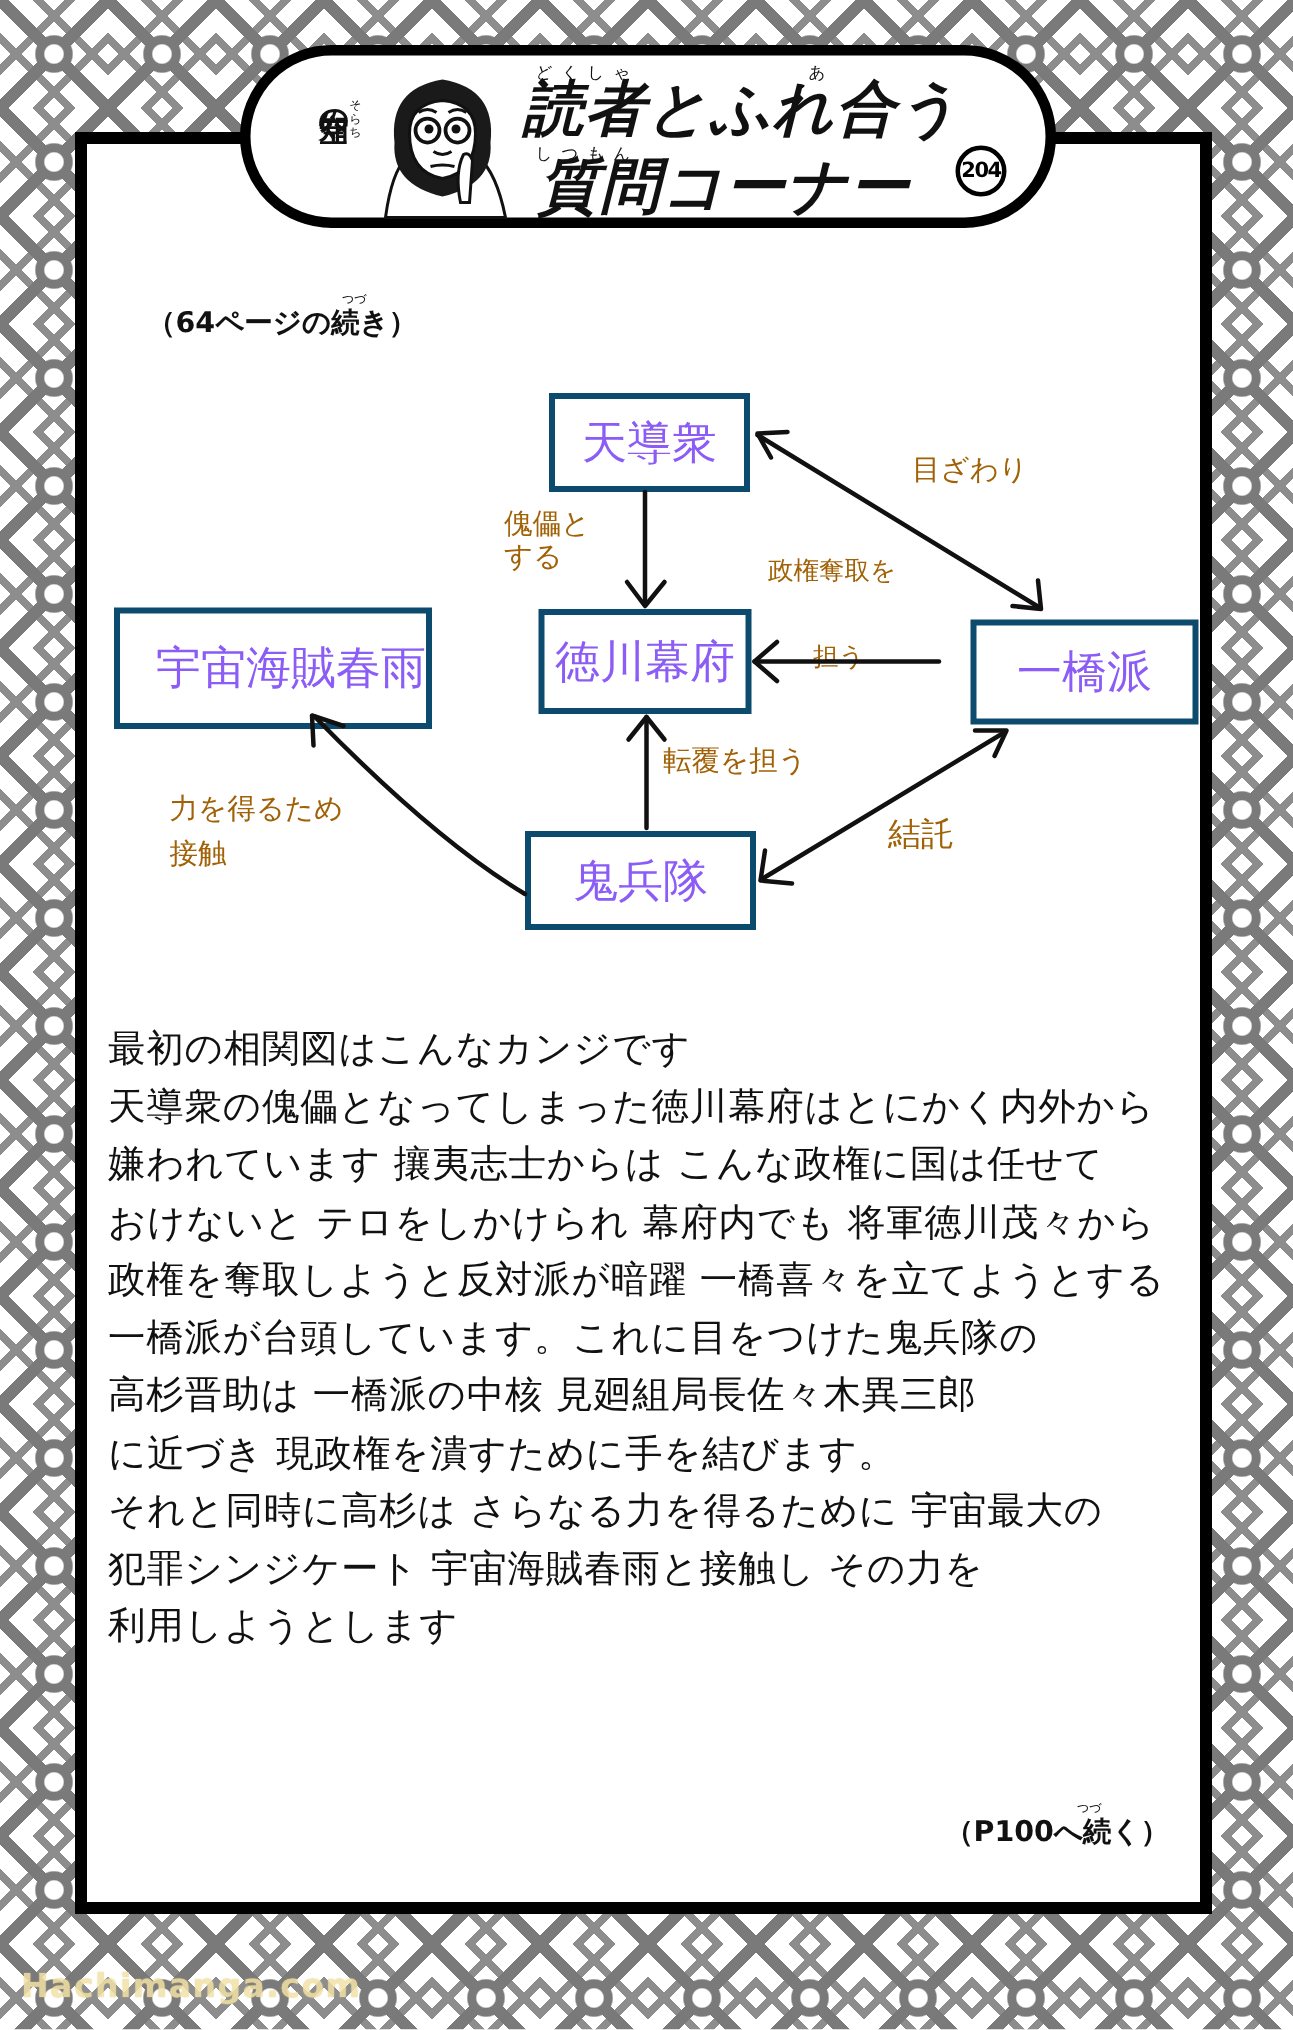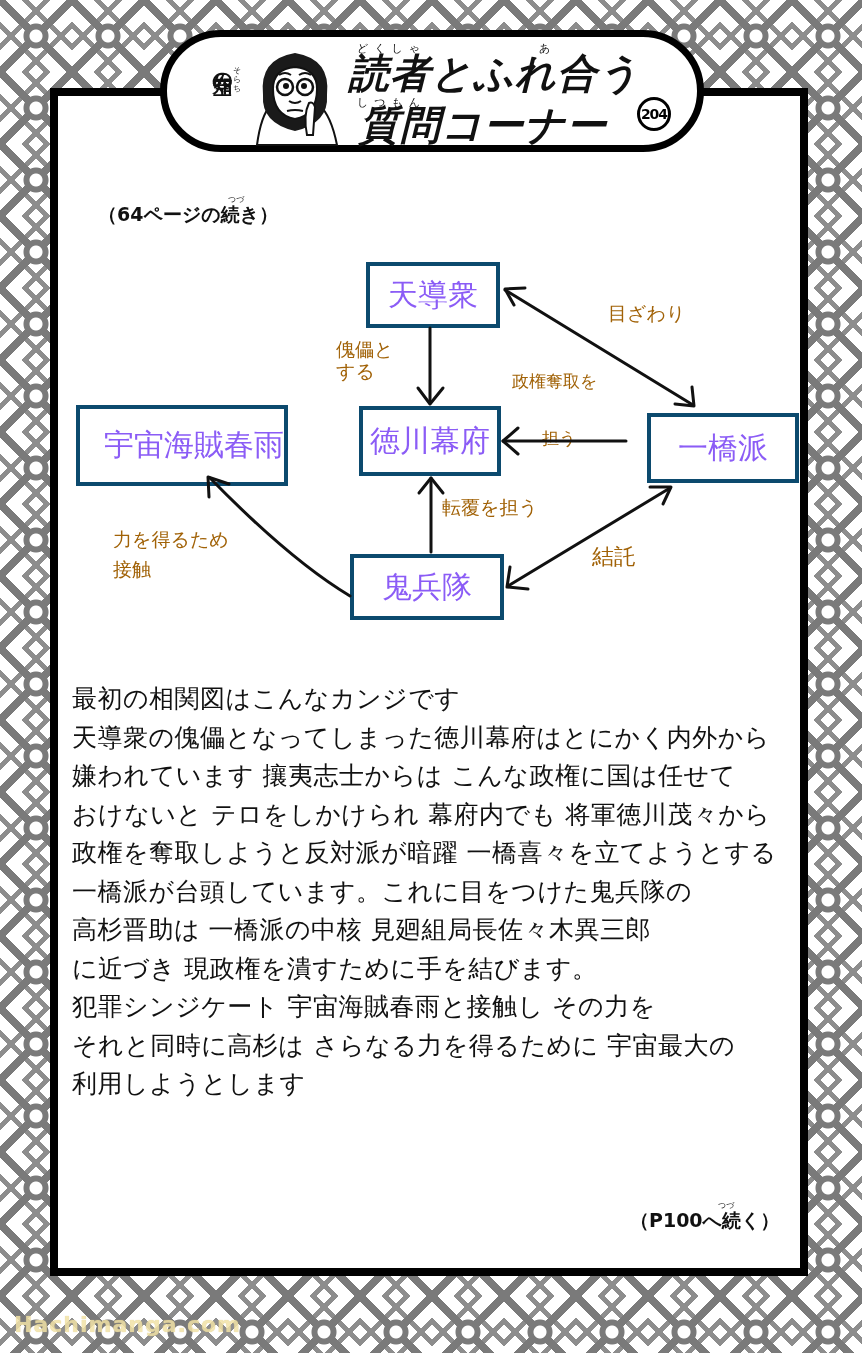--- a/index.html
+++ b/index.html
@@ -313,21 +313,21 @@
 
 <div class="body-text">
   <span class="body-line">最初の相関図はこんなカンジです</span>
   <span class="body-line">天導衆の傀儡となってしまった徳川幕府はとにかく内外から</span>
   <span class="body-line">嫌われています 攘夷志士からは こんな政権に国は任せて</span>
   <span class="body-line">おけないと テロをしかけられ 幕府内でも 将軍徳川茂々から</span>
   <span class="body-line">政権を奪取しようと反対派が暗躍 一橋喜々を立てようとする</span>
   <span class="body-line">一橋派が台頭しています。これに目をつけた鬼兵隊の</span>
   <span class="body-line">高杉晋助は 一橋派の中核 見廻組局長佐々木異三郎</span>
   <span class="body-line">に近づき 現政権を潰すために手を結びます。</span>
+  <span class="body-line">それと同時に高杉は さらなる力を得るために 宇宙最大の</span>
   <span class="body-line">犯罪シンジケート 宇宙海賊春雨と接触し その力を</span>
-  <span class="body-line">それと同時に高杉は さらなる力を得るために 宇宙最大の</span>
   <span class="body-line">利用しようとします</span>
 </div>
 
 <div class="next-note">（P100へ続く）</div>
 <div class="ruby-small" style="left:718px; top:1200px; z-index:3;">つづ</div>
 
 <div class="watermark">Hachimanga.com</div>
 
 </body></html>

